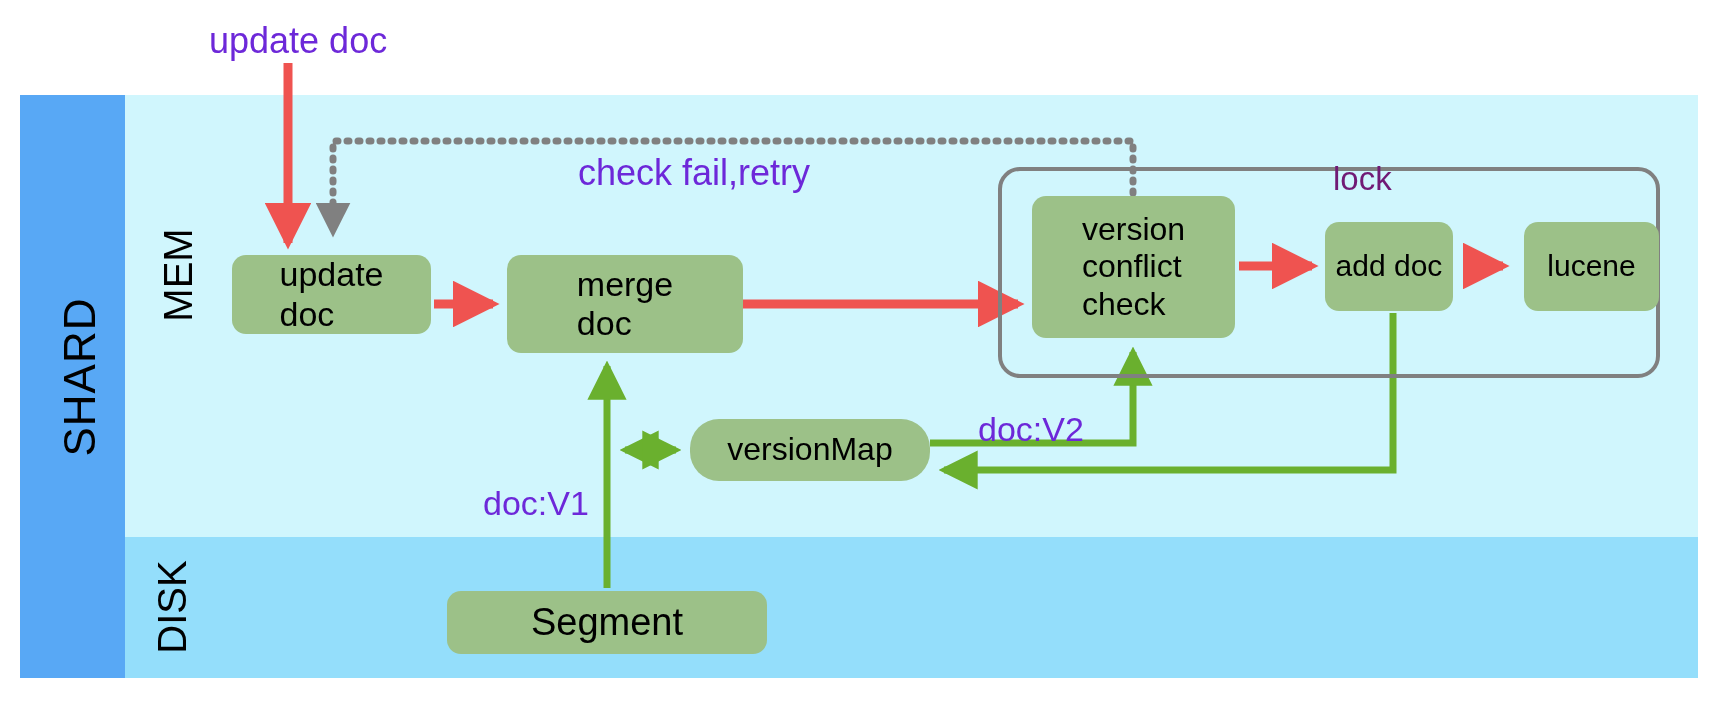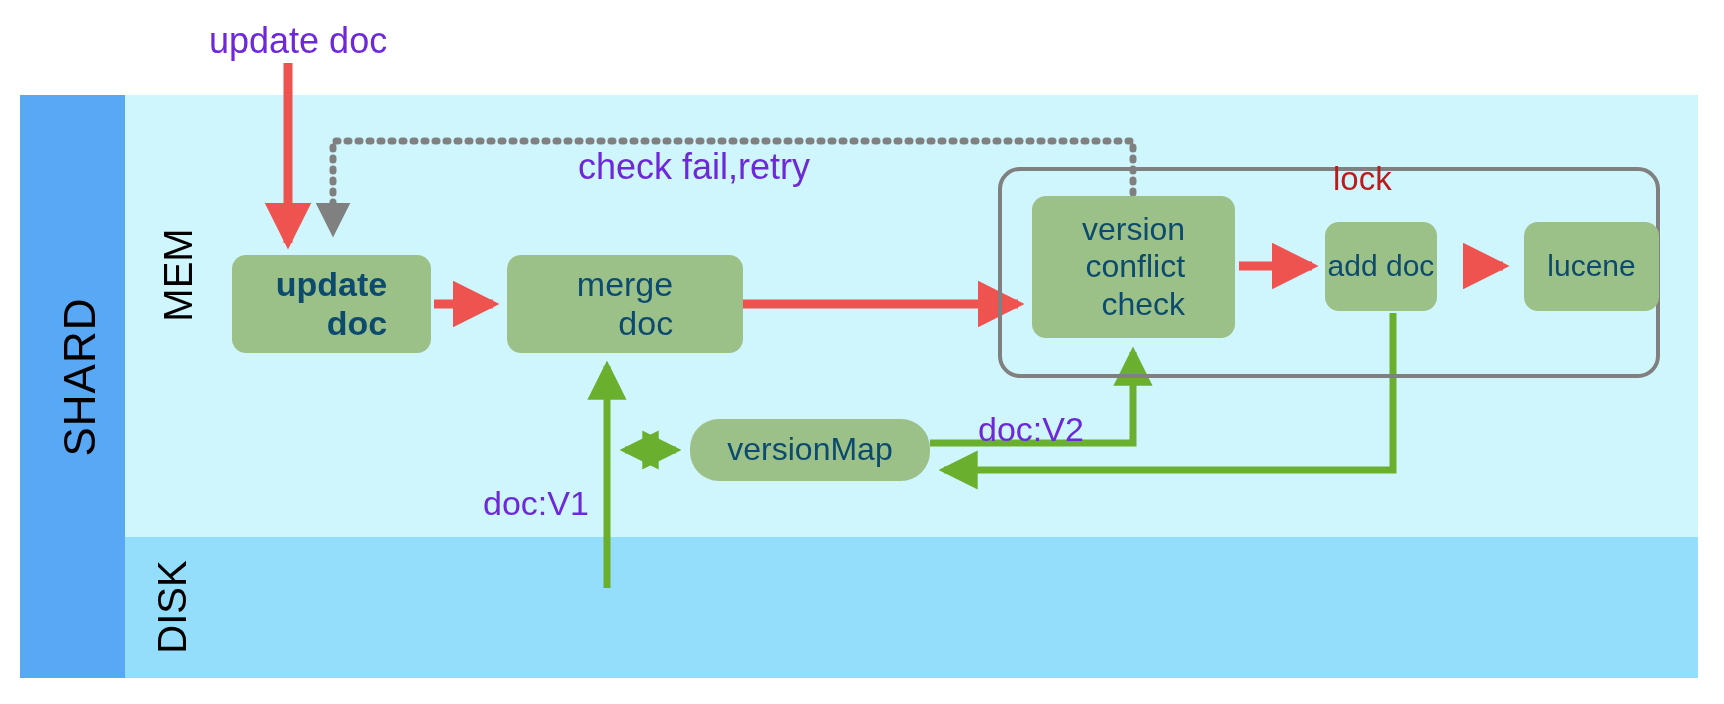--- a/index.html
+++ b/index.html
@@ -73,43 +73,42 @@
     width: 160px;
     height: 46px;
     line-height: 46px;
     font-size: 40px;
   }
   
   .node {
     position: absolute;
     background: #9cc188;
     border-radius: 14px;
-    color: #0c4a6e;
+    color: #000000;
     display: flex;
     align-items: center;
     justify-content: center;
-    text-align: right;
+    text-align: left;
     line-height: 1.16;
     box-sizing: border-box;
   }
   #node-update-doc {
-    left: 232px; top: 255px; width: 199px; height: 98px;
+    left: 232px; top: 255px; width: 199px; height: 79px;
     font-size: 34px;
-    font-weight: bold;
   }
   #node-merge-doc {
     left: 507px; top: 255px; width: 236px; height: 98px;
     font-size: 34px;
   }
   #node-version-conflict-check {
     left: 1032px; top: 196px; width: 203px; height: 142px;
     font-size: 32px;
   }
   #node-add-doc {
-    left: 1325px; top: 222px; width: 112px; height: 89px;
+    left: 1325px; top: 222px; width: 128px; height: 89px;
     font-size: 30px;
   }
   #node-lucene {
     left: 1516px; top: 222px; width: 135px; height: 89px;
     font-size: 30px;
     margin-left: 8px;
   }
   #node-version-map {
     left: 690px; top: 419px; width: 240px; height: 62px;
     font-size: 32px;
@@ -130,31 +129,31 @@
     border: 4px solid #808080;
     border-radius: 22px;
     box-sizing: border-box;
     background: transparent;
   }
   #lock-label {
     position: absolute;
     left: 1333px;
     top: 160px;
     font-size: 33px;
-    color: #b91c1c;
+    color: #701a75;
     white-space: nowrap;
   }
   
   .flabel {
     position: absolute;
     color: #6d28d9;
     white-space: nowrap;
   }
   #label-update-doc-in { left: 209px; top: 20px; font-size: 36px; }
-  #label-check-fail    { left: 578px; top: 146px; font-size: 36px; }
+  #label-check-fail    { left: 578px; top: 152px; font-size: 36px; }
   #label-doc-v1        { left: 483px; top: 478px; font-size: 34px; margin-top: 6px; }
   #label-doc-v2        { left: 978px; top: 410px; font-size: 34px; }
   #label-update-version{ left: 1118px; top: 472px; font-size: 34px; }
 
   
   #edges {
     position: absolute;
     left: 0; top: 0;
     width: 1724px;
     height: 704px;
@@ -233,19 +232,20 @@
 
   <div id="lock-box"></div>
   <div id="lock-label">lock</div>
 
   <div class="node" id="node-update-doc">update<br>doc</div>
   <div class="node" id="node-merge-doc">merge<br>doc</div>
   <div class="node" id="node-version-conflict-check">version<br>conflict<br>check</div>
   <div class="node" id="node-add-doc">add doc</div>
   <div class="node" id="node-lucene">lucene</div>
   <div class="node" id="node-version-map">versionMap</div>
+  <div class="node" id="node-segment">Segment</div>
 
   <div class="flabel" id="label-update-doc-in">update doc</div>
   <div class="flabel" id="label-check-fail">check fail,retry</div>
   <div class="flabel" id="label-doc-v1">doc:V1</div>
   <div class="flabel" id="label-doc-v2">doc:V2</div>
 
 </div>
 
 </body></html>

